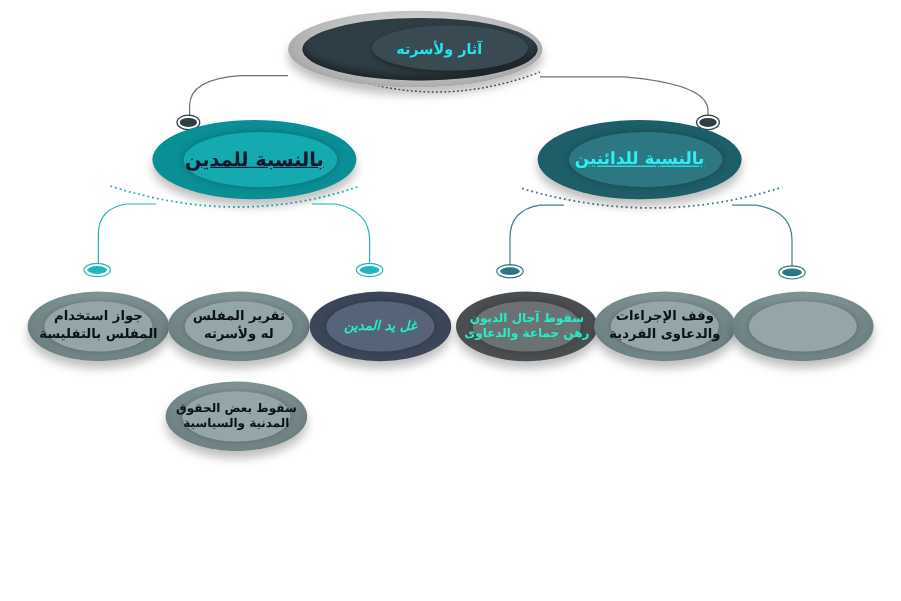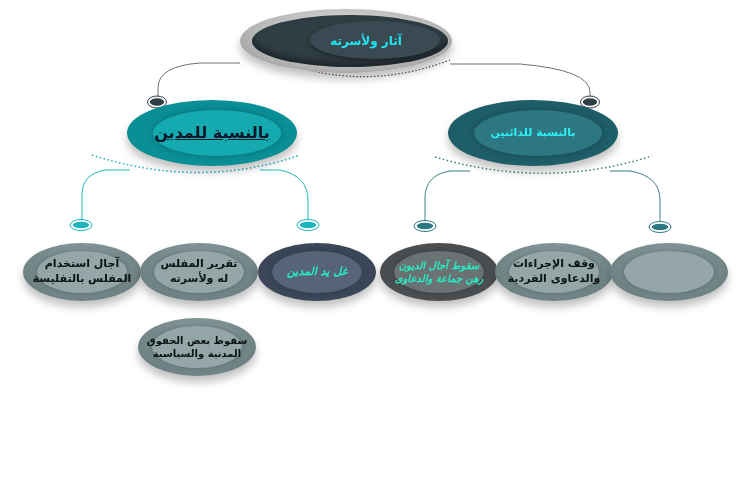--- a/index.html
+++ b/index.html
@@ -19,31 +19,31 @@
     box-shadow: 0 2px 4px rgba(0,0,0,0.35); }
   #root .label { color:#1fe6ee; font-size:12px; margin-left:40px; }
 
   
   .lvl1 { width:170px; height:66px; }
   #debtor { left:127px; top:100px; background:#0a8f96; box-shadow:0 6px 8px rgba(0,0,0,0.25); }
   #debtor .inner { left:26px; top:10px; width:128px; height:46px; background:#14aab0; box-shadow:0 0 6px rgba(0,0,0,0.25); }
   #debtor .label { color:#0f172a; font-size:16px;text-decoration:underline; }
   #creditors { left:448px; top:100px; background:#1e5e68; box-shadow:0 6px 8px rgba(0,0,0,0.25); }
   #creditors .inner { left:26px; top:10px; width:128px; height:46px; background:#2c7782; box-shadow:0 0 6px rgba(0,0,0,0.25); }
-  #creditors .label { color:#2ef0f4; font-size:11px; }
+  #creditors .label { color:#2ef0f4; font-size:14px;text-decoration:underline; }
 
   
   .lvl2 { width:118px; height:58px; top:243px; }
   .grey { background: radial-gradient(ellipse at 50% 35%, #8ea0a2 0%, #6f8385 70%, #566769 100%); box-shadow:0 6px 8px rgba(0,0,0,0.25); }
   .grey .inner { left:14px; top:8px; width:90px; height:42px; background:#94a6a8; box-shadow:0 0 5px rgba(0,0,0,0.25); }
   .grey .label { color:#0b1214; font-size:11px; }
   .navy { background:#3b4758; box-shadow:0 6px 8px rgba(0,0,0,0.25); }
   .navy .inner { left:14px; top:8px; width:90px; height:42px; background:#566378; box-shadow:0 0 5px rgba(0,0,0,0.25); }
   .navy .label { color:#25eec6; font-size:11px;font-style:italic; }
-  .charcoal { background:#4a4e50; box-shadow:0 6px 8px rgba(0,0,0,0.25);font-style:italic; }
+  .charcoal { background:#4a4e50; box-shadow:0 6px 8px rgba(0,0,0,0.25); }
   .charcoal .inner { left:14px; top:8px; width:90px; height:42px; background:#6b7274; box-shadow:0 0 5px rgba(0,0,0,0.25); }
   .charcoal .label { color:#25eec6; font-size:10px; }
 
   #n-use { left:23px; }
   #n-alimony { left:140px; }
   #n-restrain { left:258px; }
   #n-debts { left:380px; }
   #n-stop { left:495px; }
   #n-form { left:610px; }
   #n-rights { left:138px; top:318px; }
@@ -90,21 +90,21 @@
   <span class="label">بالنسبة للمدين</span>
 </div>
 <div class="node lvl1" id="creditors">
   <div class="inner"></div>
   <span class="label">بالنسبة للدائنين</span>
 </div>
 
 <div class="node lvl2 grey" id="n-use">
   <div class="inner"></div>
   <span class="label">
-    <span>آجال استخدام</span><br>
+    <span>جواز استخدام</span><br>
     <span>المفلس بالتفليسة</span>
   </span>
 </div>
 <div class="node lvl2 grey" id="n-alimony">
   <div class="inner"></div>
   <span class="label">
     <span>تقرير المفلس</span><br>
     <span>له ولأسرته</span>
   </span>
 </div>

